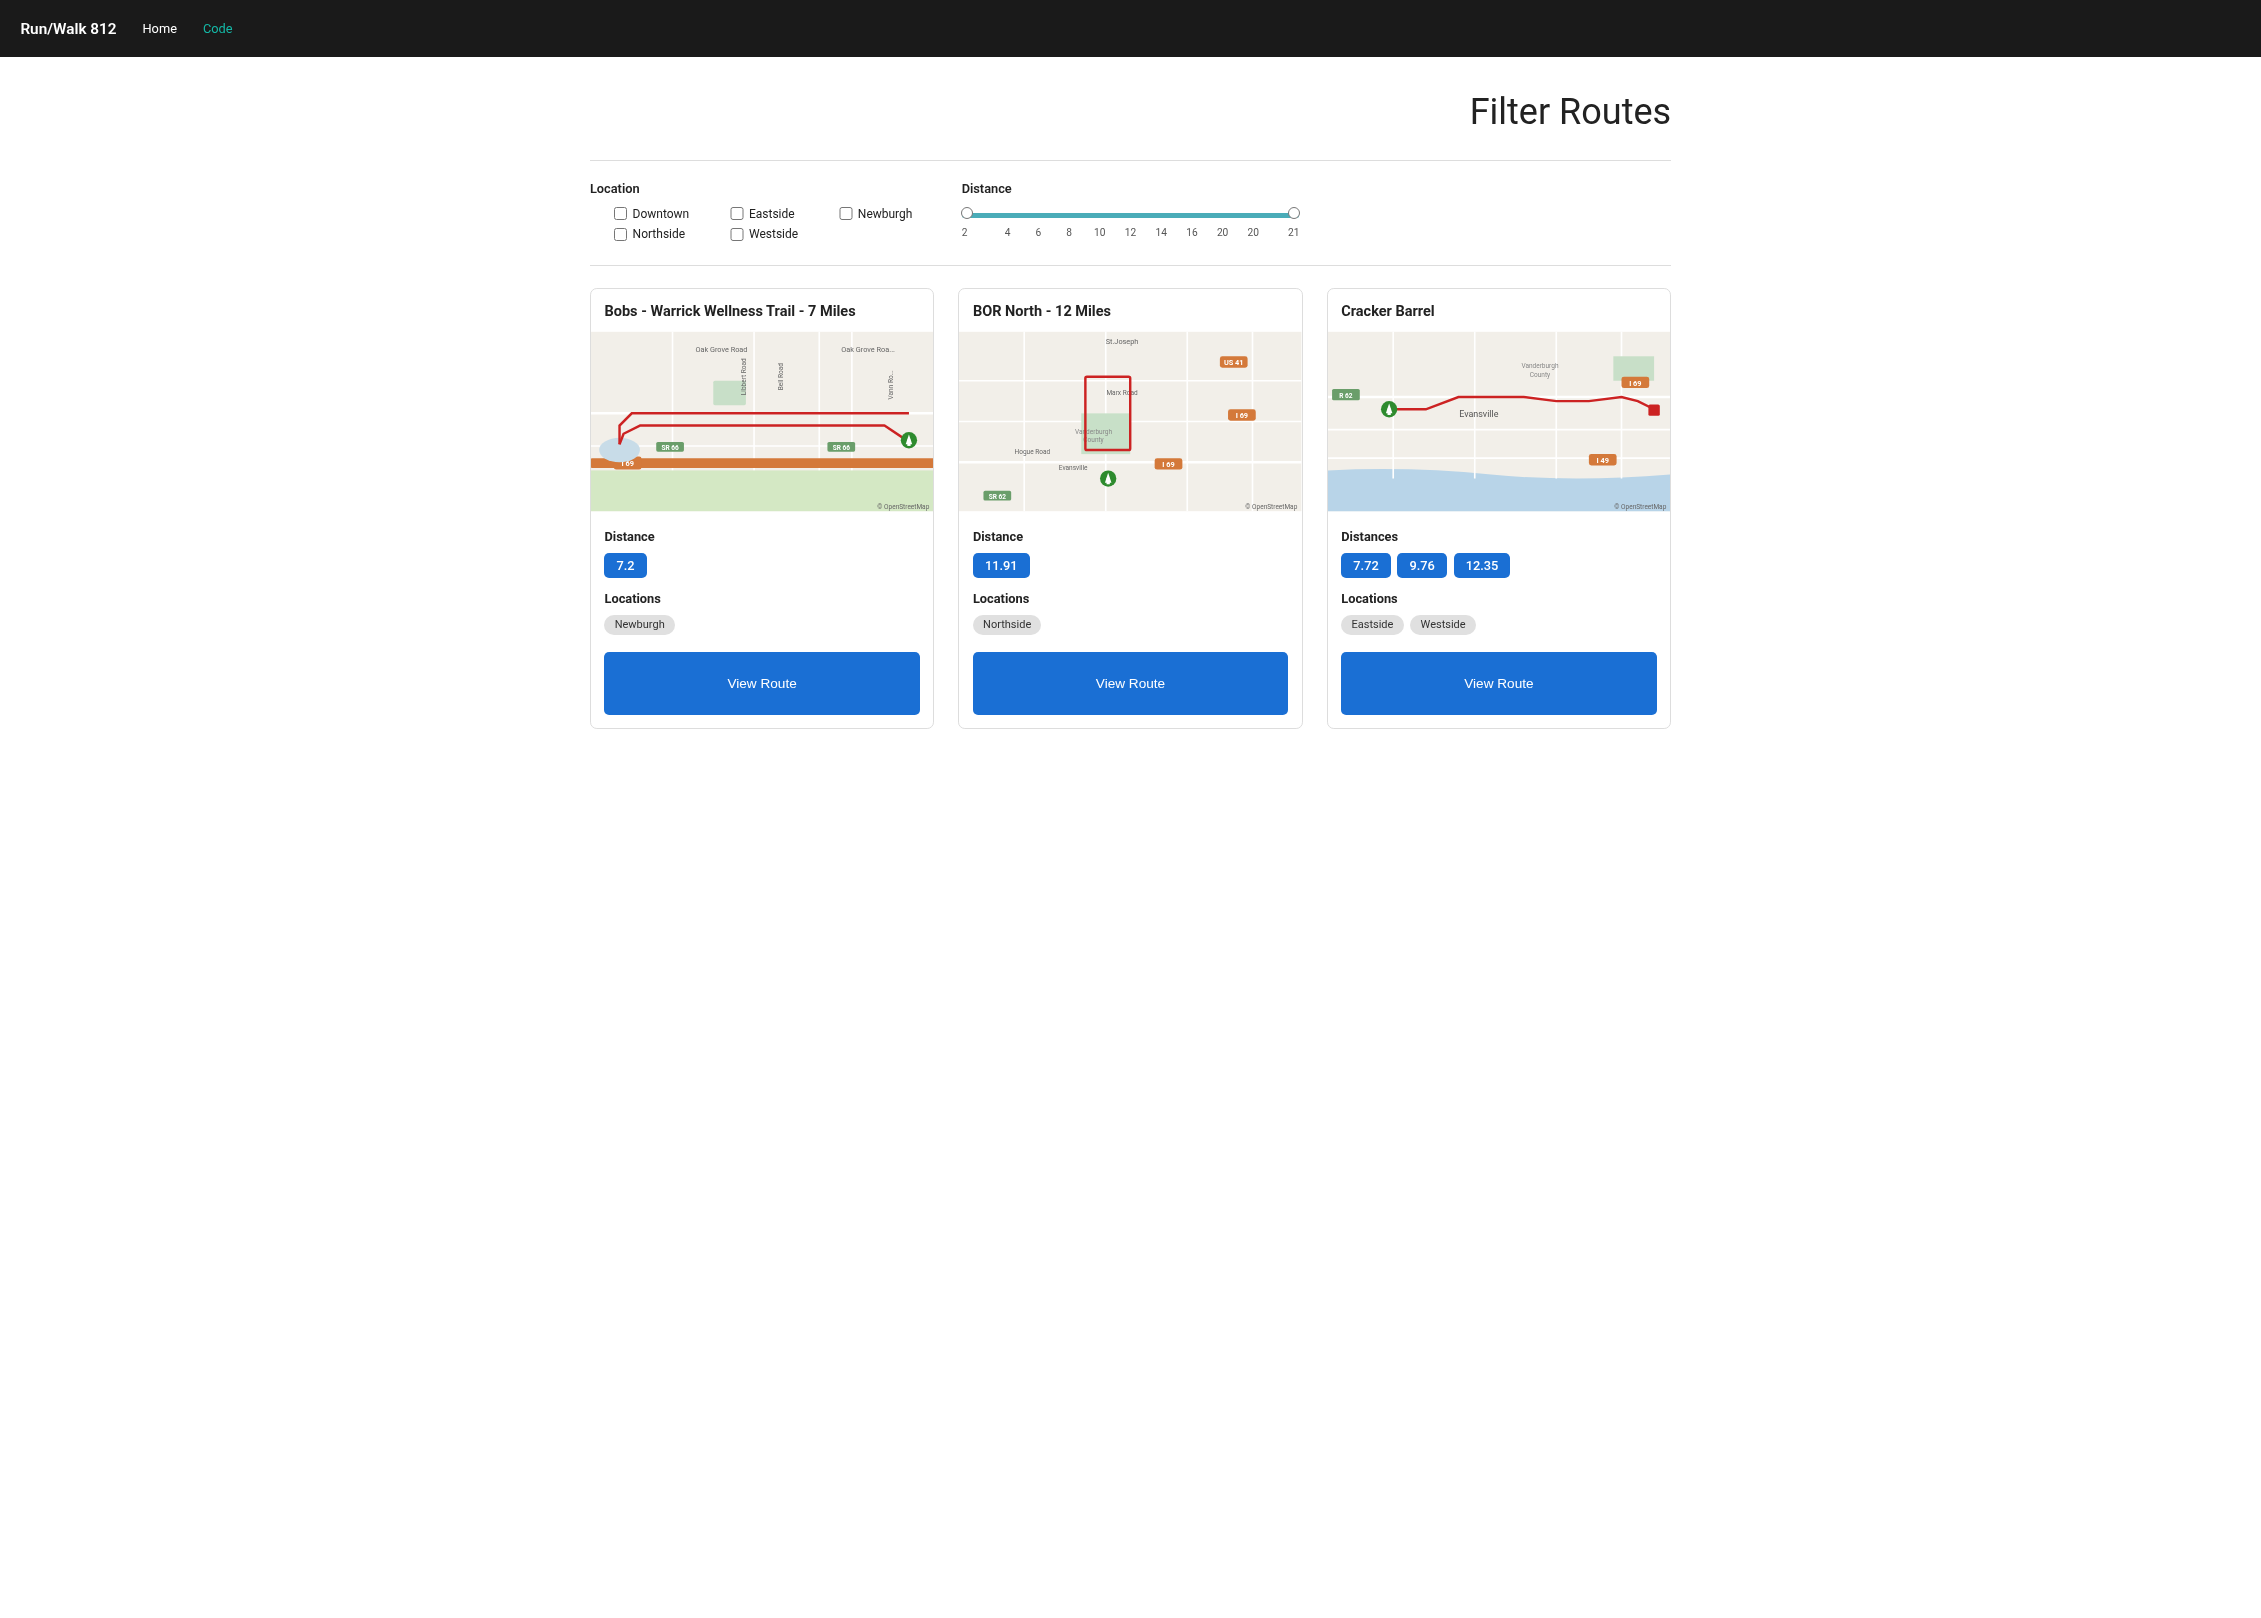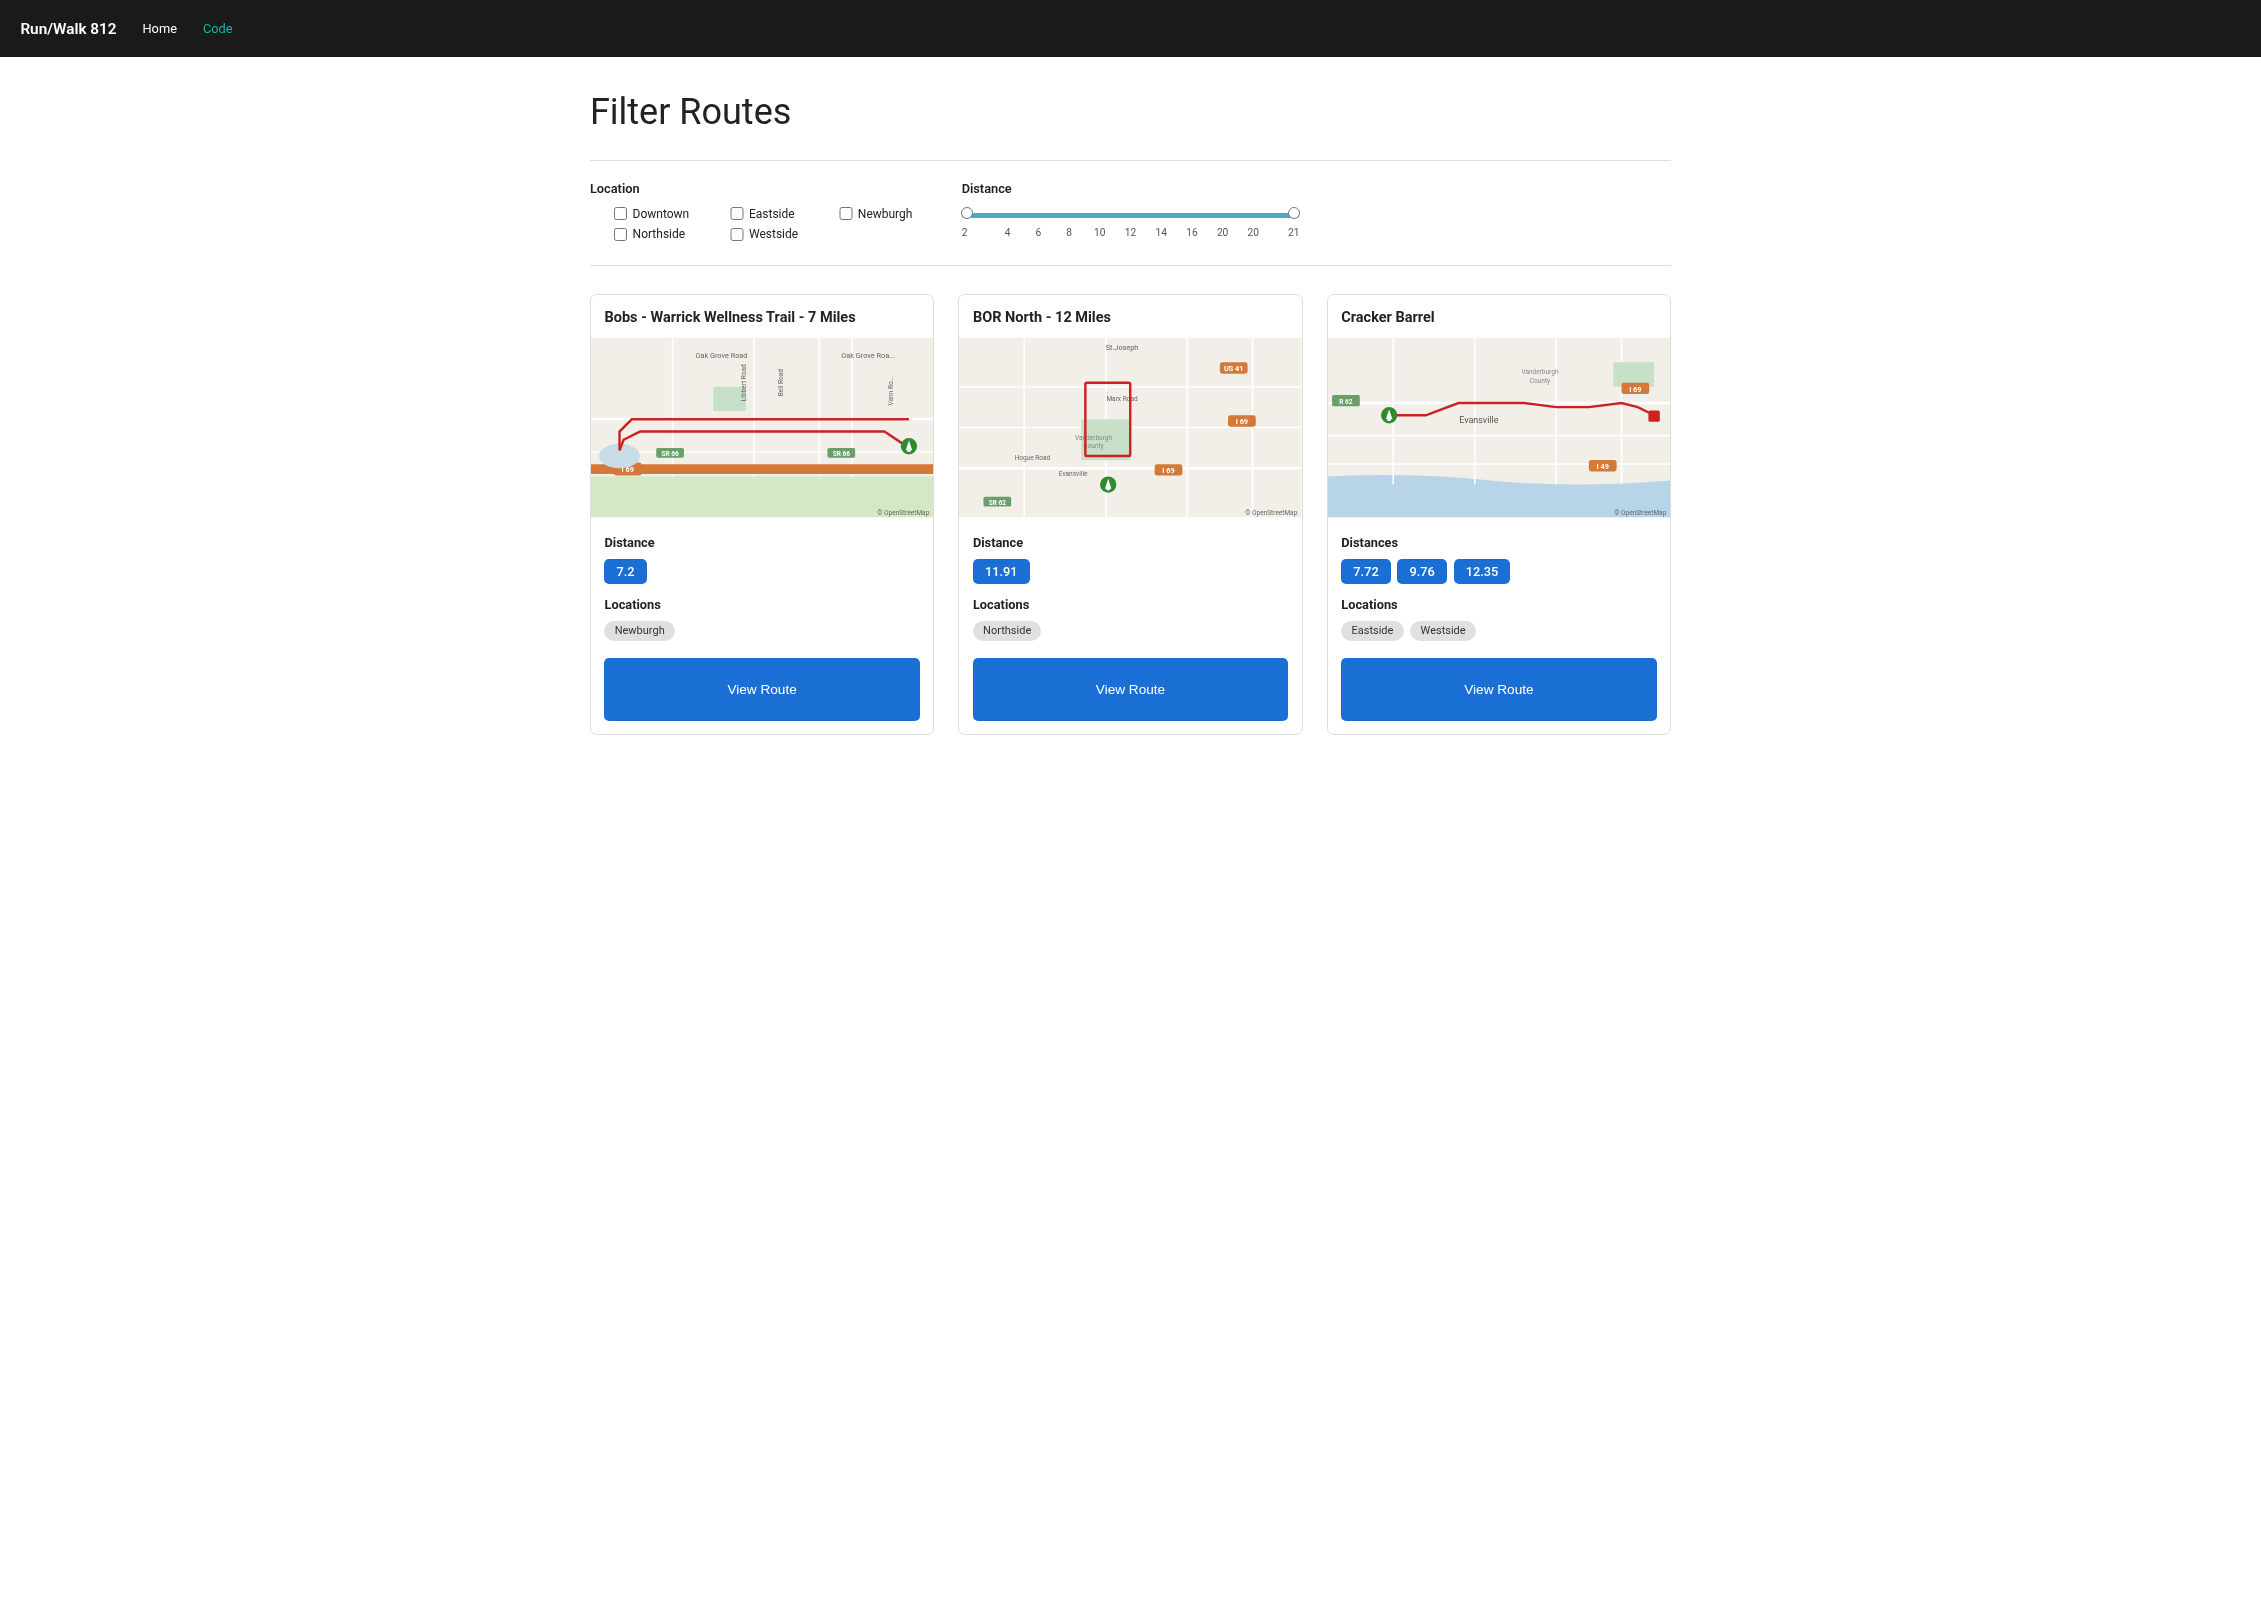--- a/index.html
+++ b/index.html
@@ -24,32 +24,32 @@
       text-decoration: none;
       font-size: 12.8px;
     }
     .navbar-link.muted { color: #14b8a6; }
 
     
     .page-content { max-width: 1122px; margin: 0 auto; padding: 34px 20.4px 51px; }
 
     
     .page-title {
-      text-align: left;
+      text-align: right;
       font-size: 36px;
       font-weight: 400;
       margin-bottom: 27px;
     }
 
     
     .filter-section {
       border-top: 0.9px solid #ddd;
       border-bottom: 0.9px solid #ddd;
       padding: 20.4px 0 24px;
-      margin-bottom: 28px;
+      margin-bottom: 22px;
       display: grid;
       grid-template-columns: 1fr 1fr 1fr;
       gap: 34px;
       align-items: start;
     }
     .filter-group-label {
       font-size: 12.8px;
       font-weight: 600;
       margin-bottom: 10.2px;
     }

